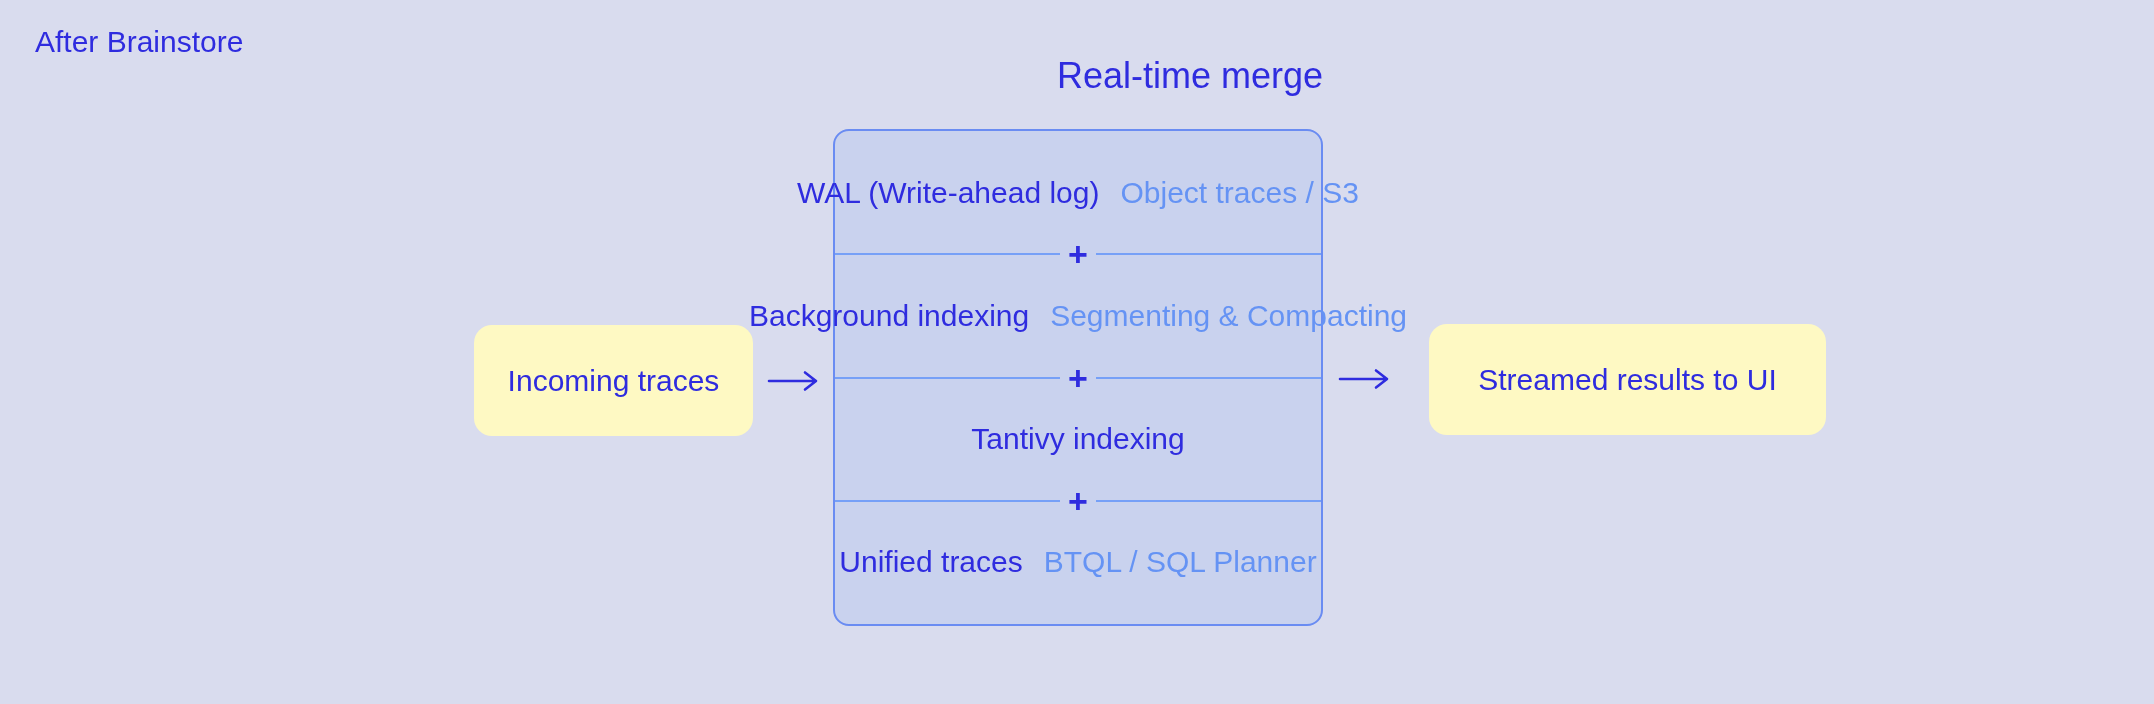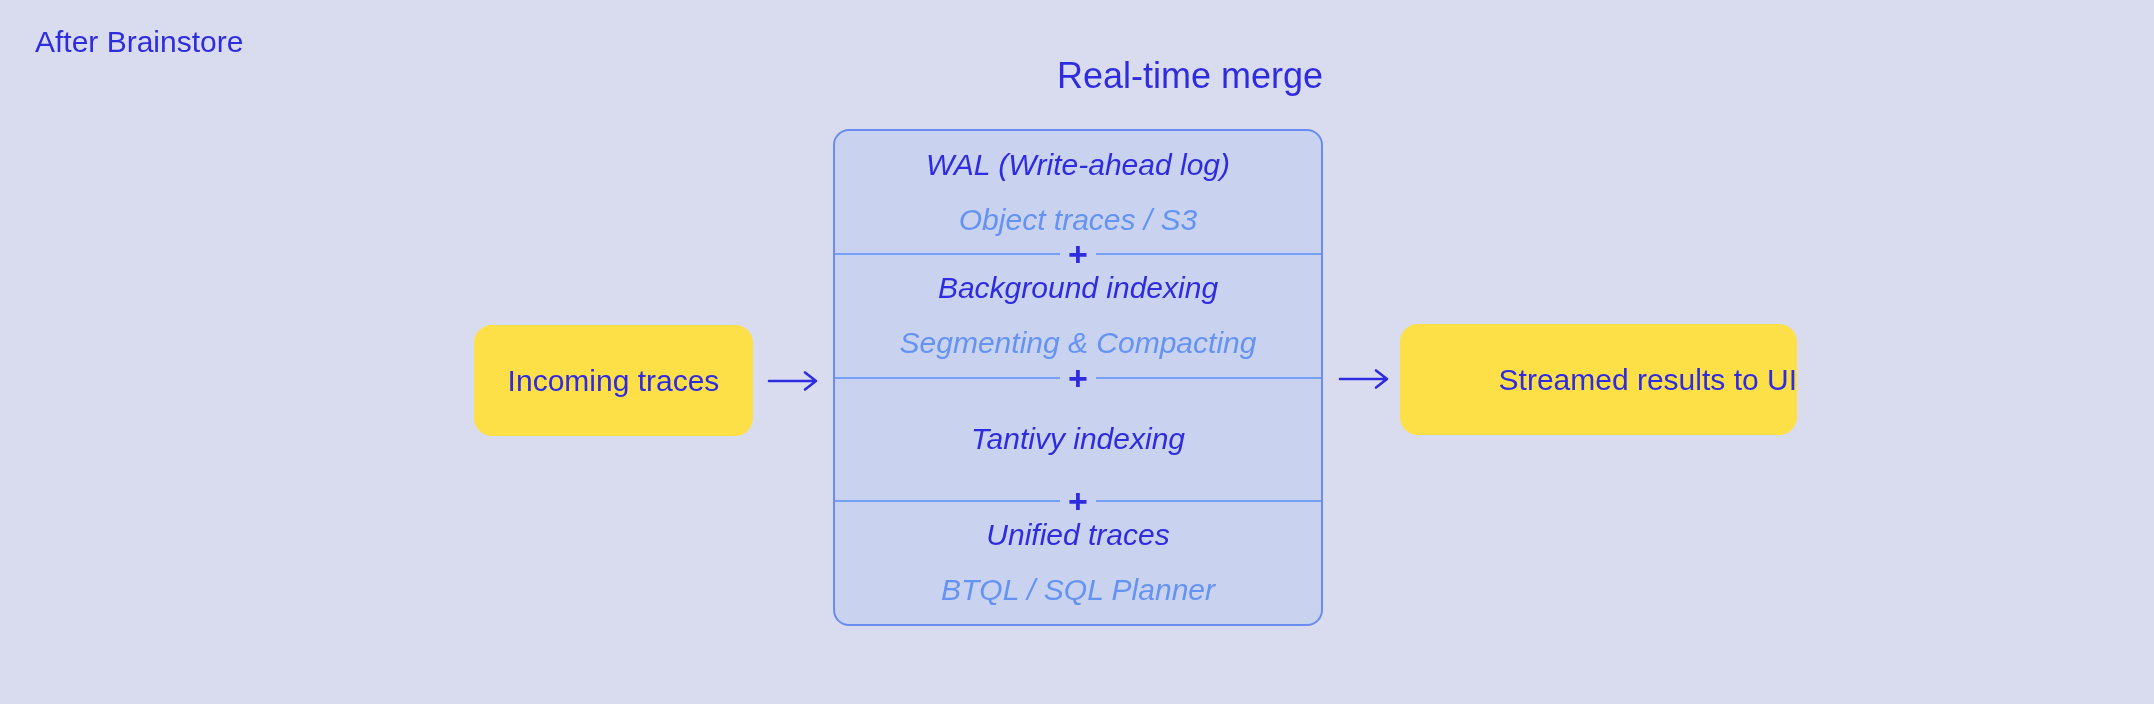--- a/index.html
+++ b/index.html
@@ -30,55 +30,54 @@
     width: 490px;
     text-align: right;
     font-size: 36px;
     line-height: 36px;
     color: #2f2cdf;
     white-space: nowrap;
   }
 
   .node {
     position: absolute;
-    background: #fde047;
+    background: #fef9c3;
     border-radius: 18px;
     display: flex;
     align-items: center;
     justify-content: center;
     font-size: 30px;
     color: #2f2cdf;
     white-space: nowrap;
   }
   .node-input  { left: 474px;  top: 325px; width: 279px; height: 111px; }
-  .node-output { left: 1400px; top: 324px; width: 397px; height: 111px; justify-content: flex-end; }
+  .node-output { left: 1429px; top: 324px; width: 397px; height: 111px; }
 
   .merge-box {
     position: absolute;
     left: 833px;
     top: 129px;
     width: 490px;
     height: 497px;
     box-sizing: border-box;
     background: #c9d2ee;
     border: 2px solid #6a8cf2;
     border-radius: 16px;
     display: flex;
     flex-direction: column;
   }
 
   .merge-section {
     flex: 1;
     display: flex;
-    flex-direction: column;
+    flex-direction: row;
     align-items: center;
     justify-content: center;
     gap: 21px;
     text-align: center;
-    font-style: italic;
   }
   .section-title {
     font-size: 30px;
     line-height: 34px;
     color: #2f2cdf;
     white-space: nowrap;
   }
   .section-subtitle {
     font-size: 30px;
     line-height: 34px;

